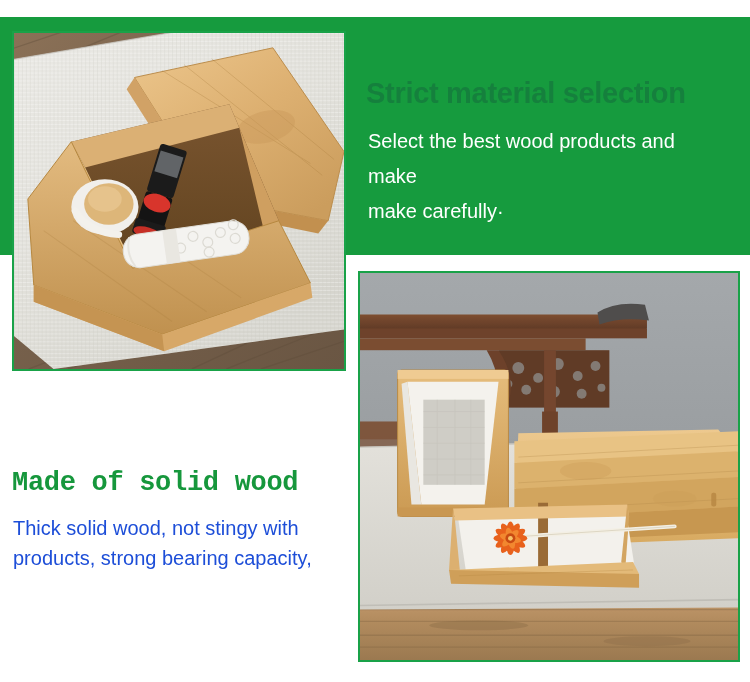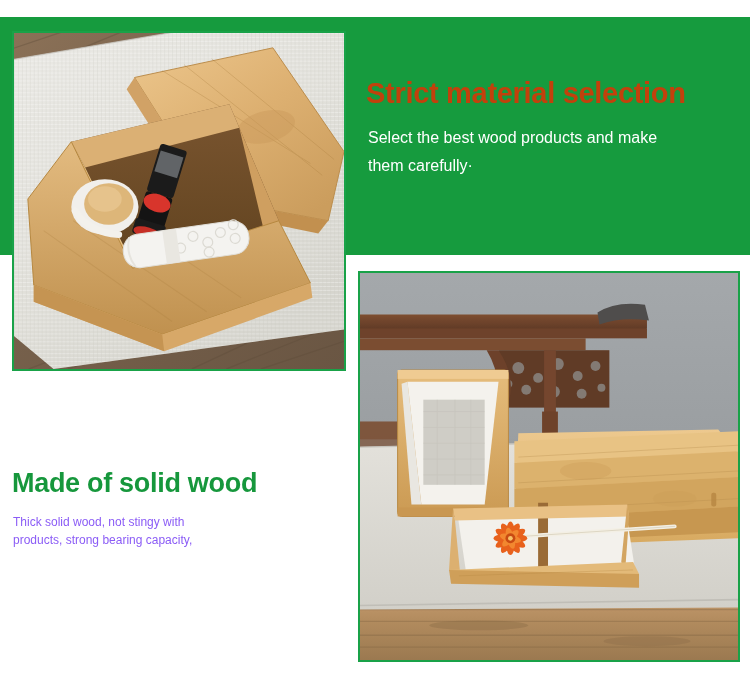--- a/index.html
+++ b/index.html
@@ -14,26 +14,26 @@
 
   
   .green-panel{
     position:absolute;left:0;top:17px;width:750px;height:238px;
     background:#169b3e;
   }
   .panel-text{
     position:absolute;left:366px;top:78px;width:368px;
   }
   .panel-heading{
-    font-size:29px;font-weight:bold;color:#c2410c;
+    font-size:29px;font-weight:bold;color:#15803d;
     letter-spacing:-0.3px;line-height:1.1;margin:0;
     white-space:nowrap;
   }
   .panel-sub{
-    margin:14px 0 0 2px;font-size:16px;color:#ffffff;
+    margin:14px 0 0 2px;font-size:20px;color:#ffffff;
     line-height:1.75;font-weight:400;max-width:345px;
   }
 
   
   .photo-frame{
     position:absolute;
     border:2px solid #19a248;
     box-sizing:border-box;
     overflow:hidden;
     background:#cfcfcf;
@@ -43,24 +43,24 @@
 
   .photo-inner{position:absolute;inset:0;overflow:hidden;}
   .photo-svg{display:block;width:100%;height:100%;}
 
   
   .left-text{
     position:absolute;left:12px;top:468px;width:330px;
   }
   .left-heading{
     margin:0;font-size:27px;font-weight:bold;color:#16973c;
-    letter-spacing:-0.3px;line-height:1.15;white-space:nowrap;
+    letter-spacing:-0.3px;line-height:1.15;white-space:nowrap;font-family:Liberation Mono, monospace;
   }
   .left-body{
-    margin:14px 0 0 1px;font-size:12px;color:#8b5cf6;
+    margin:14px 0 0 1px;font-size:20px;color:#1d4ed8;
     line-height:1.5;font-weight:400;
   }
   .left-body div{white-space:nowrap;}
 </style>
 </head>
 <body>
 
 <div class="stage">
 
   <div class="green-panel"></div>
@@ -180,21 +180,21 @@
           <path d="M118 198 q-6 16 2 30" stroke="#e6e4de" stroke-width="2" fill="none"></path>
         </g>
       </svg>
     </div>
   </div>
 
   <div class="panel-text">
     <h1 class="panel-heading">Strict material selection</h1>
     <p class="panel-sub">
       <span>Select the best wood products and make</span><br>
-      <span>them carefully·</span>
+      <span>make carefully·</span>
     </p>
   </div>
 
   <div class="photo-frame" id="photo-bottomright">
     <div class="photo-inner">
       <svg class="photo-svg" viewBox="0 0 382 391" preserveAspectRatio="none">
         <defs>
           <linearGradient id="br-wall" x1="0" y1="0" x2="0" y2="1">
             <stop offset="0%" stop-color="#a4a8ab"></stop>
             <stop offset="100%" stop-color="#8e9295"></stop>

